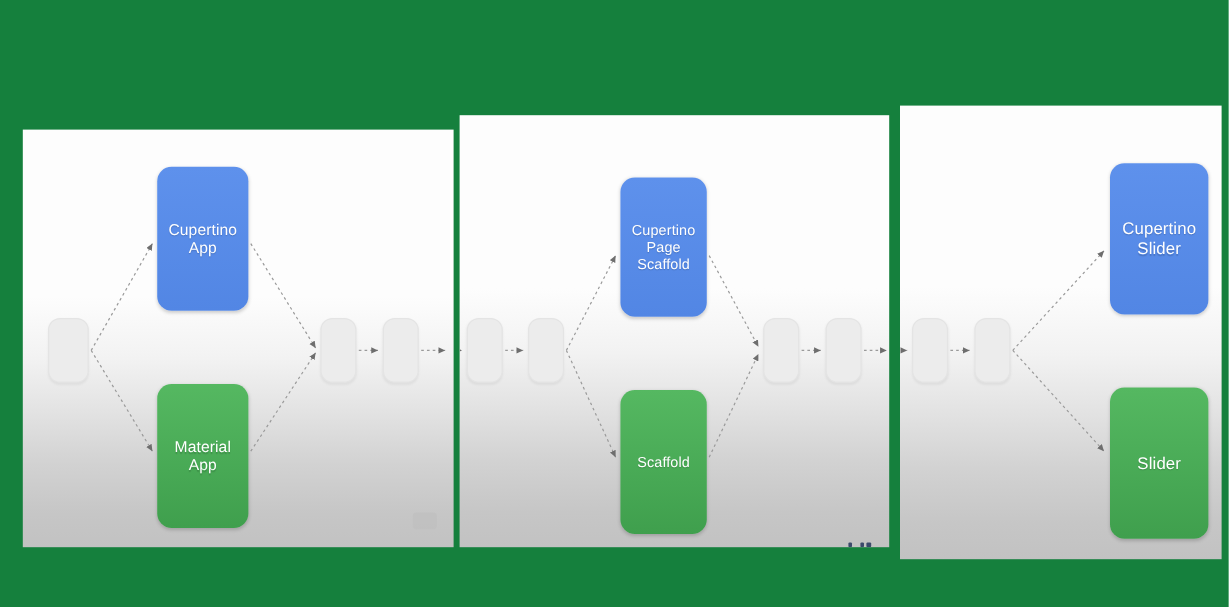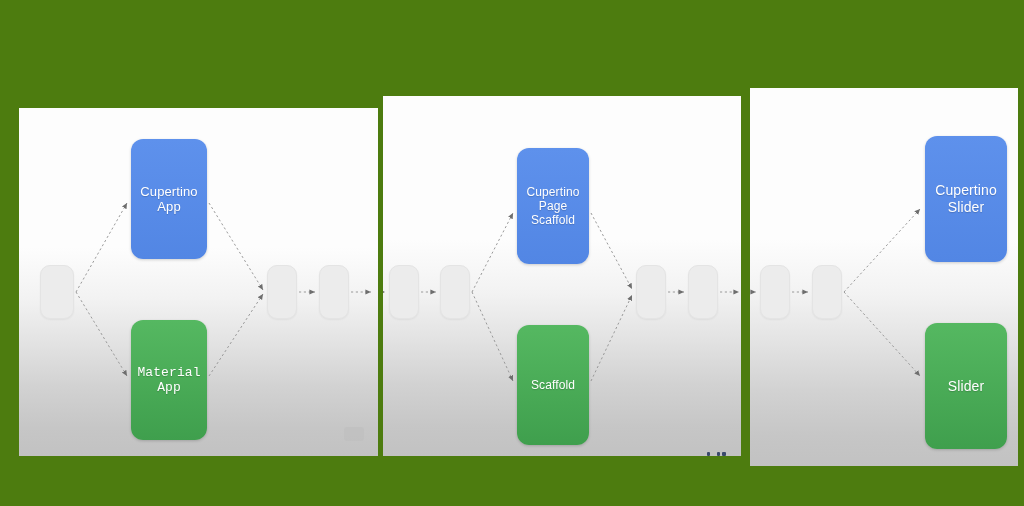--- a/index.html
+++ b/index.html
@@ -5,21 +5,21 @@
   html, body {
     margin: 0; padding: 0;
     background: #ffffff;
     width: 1024px; height: 506px;
     overflow: hidden;
     font-family: "Liberation Sans", sans-serif;
   }
   #stage {
     position: relative;
     width: 1024px; height: 506px;
-    background: #4d7c0f;
+    background: #15803d;
   }
   .panel {
     position: absolute;
     background: linear-gradient(to bottom,
         #fdfdfd 0%, #fdfdfd 40%, #f2f2f2 55%,
         #e2e2e2 68%, #d2d2d2 80%, #c6c6c6 92%, #c2c2c2 100%);
     overflow: hidden;
   }
   .panel.p1 { left: 19px;  top: 108px; width: 359px; height: 348px; }
   .panel.p2 { left: 383px; top: 96px;  width: 358px; height: 360px; }
@@ -92,21 +92,21 @@
       </g>
     </svg>
 
     <div class="node gray" style="left:21px; top:157px; width:34px; height:54px;"></div>
 
     <div class="node blue" style="left:112px; top:31px; width:76px; height:120px; font-size:13px;">
       <span style="white-space:pre-line;">Cupertino
 App</span>
     </div>
 
-    <div class="node green" style="left:112px; top:212px; width:76px; height:120px; font-size:13px;font-family:Liberation Mono, monospace;">
+    <div class="node green" style="left:112px; top:212px; width:76px; height:120px; font-size:13px;">
       <span style="white-space:pre-line;">Material
 App</span>
     </div>
 
     <div class="node gray" style="left:248px; top:157px; width:30px; height:54px;"></div>
     <div class="node gray" style="left:300px; top:157px; width:30px; height:54px;"></div>
 
     <div class="badge" style="left:325px; top:319px; width:20px; height:14px;"></div>
   </div>
 

